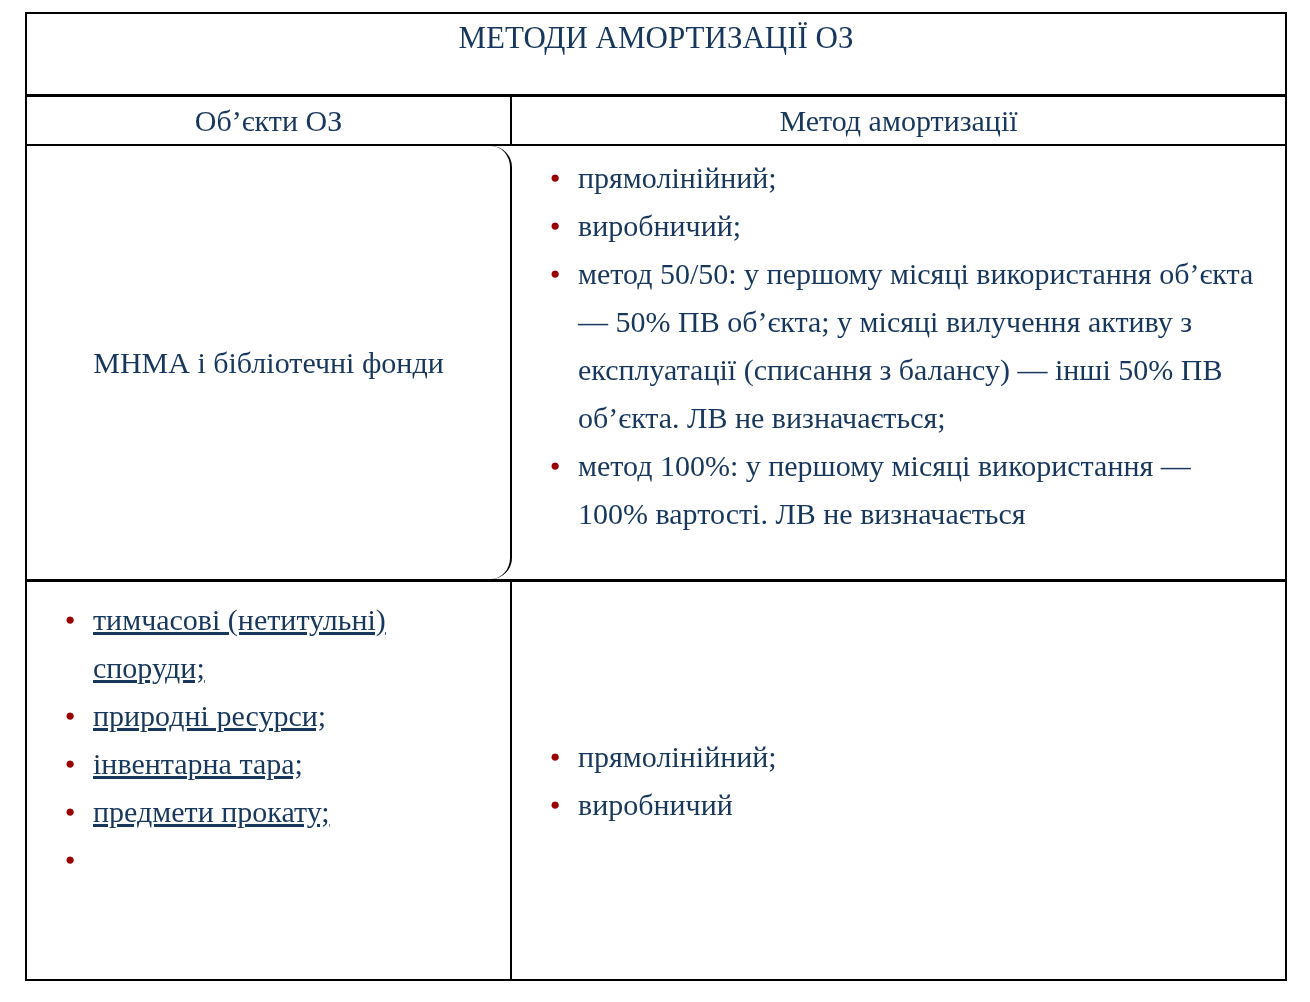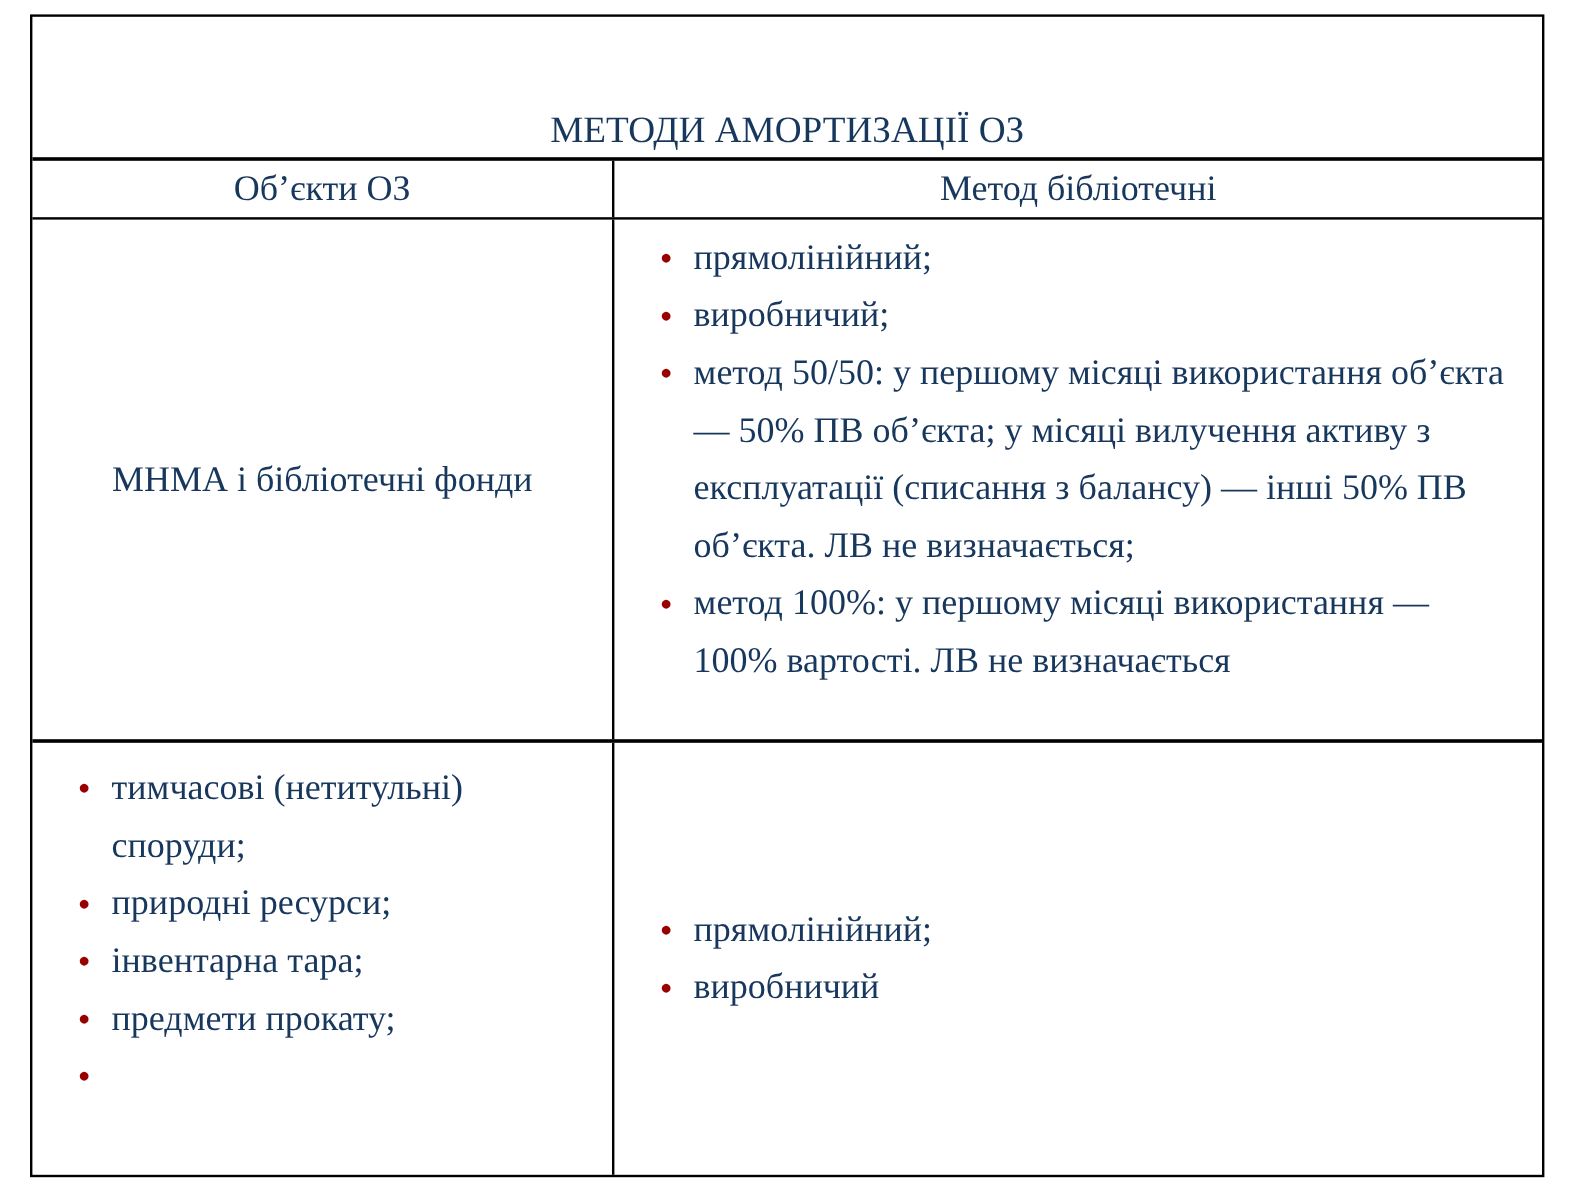--- a/index.html
+++ b/index.html
@@ -13,26 +13,26 @@
   .doc-table {
     position: absolute;
     left: 25px; top: 12px;
     width: 1262px; height: 969px;
     border: 2px solid var(--border, #000);
     display: flex;
     flex-direction: column;
     background: #fff;
   }
   .title-row {
-    height: 120px;
+    height: 83px;
     border-bottom: 3px solid var(--border, #000);
     display: flex;
     flex-direction: column;
     align-items: center;
-    justify-content: flex-end;
+    justify-content: space-between;
     font-size: 31px;
     line-height: 47px;
     text-align: center;
     gap: 29px;
   }
   .header-row {
     height: 49px;
     border-bottom: 2px solid var(--border, #000);
     display: flex;
     font-size: 30px;
@@ -49,50 +49,51 @@
   .row-2 { flex: 1; }
   .cell {
     font-size: 30px;
     line-height: 48px;
   }
   .cell-centered {
     display: flex;
     align-items: center;
     justify-content: center;
     text-align: center;
+    border-radius: 21px;
   }
   .vlist { display: flex; flex-direction: column; }
   .pad-top-sm { padding-top: 8px; }
   .pad-top-md { padding-top: 14px; }
   .vcenter { justify-content: center; }
   .li { display: flex; align-items: flex-start; }
   .li .marker {
     width: 28px;
     min-width: 28px;
     margin-left: 38px;
     color: var(--bullet, #990000);
     font-size: 17px;
     line-height: 48px;
     text-align: left;
   }
   .li .li-text { flex: 1; padding-right: 28px; }
-  .objects-list .li .li-text { max-width: 352px; }
+  .objects-list .li .li-text { max-width: 352px; text-decoration: underline; }
 </style>
 </head>
 <body>
 
 <div class="doc-table">
 
   <div class="title-row">
     <div>МЕТОДИ АМОРТИЗАЦІЇ ОЗ</div>
   </div>
 
   <div class="header-row">
     <div class="header-cell col-1">Об’єкти ОЗ</div>
-    <div class="header-cell col-2">Метод бібліотечні</div>
+    <div class="header-cell col-2">Метод амортизації</div>
   </div>
 
   <div class="body-row row-1">
     <div class="cell cell-centered col-1">
       <span>МНМА і бібліотечні фонди</span>
     </div>
     <div class="cell vlist pad-top-sm col-2">
       <div class="li">
         <span class="marker">●</span>
         <span class="li-text">прямолінійний;</span>

